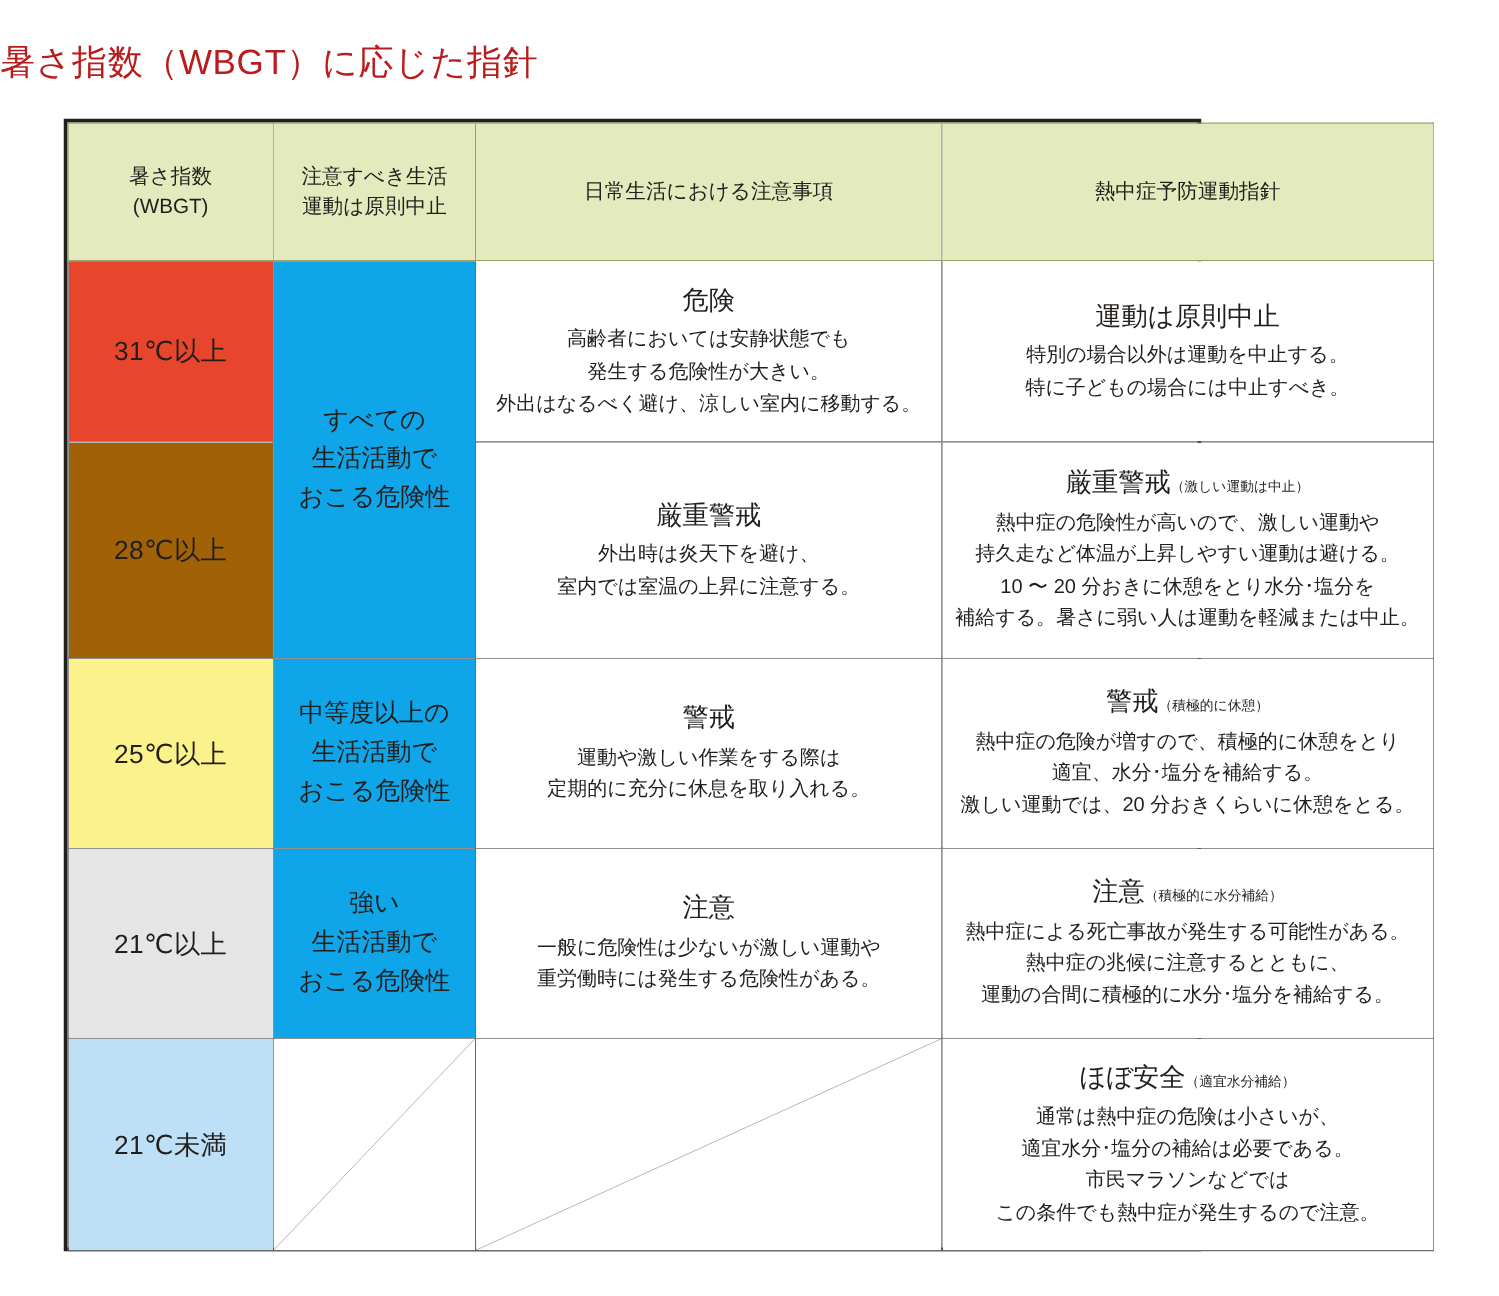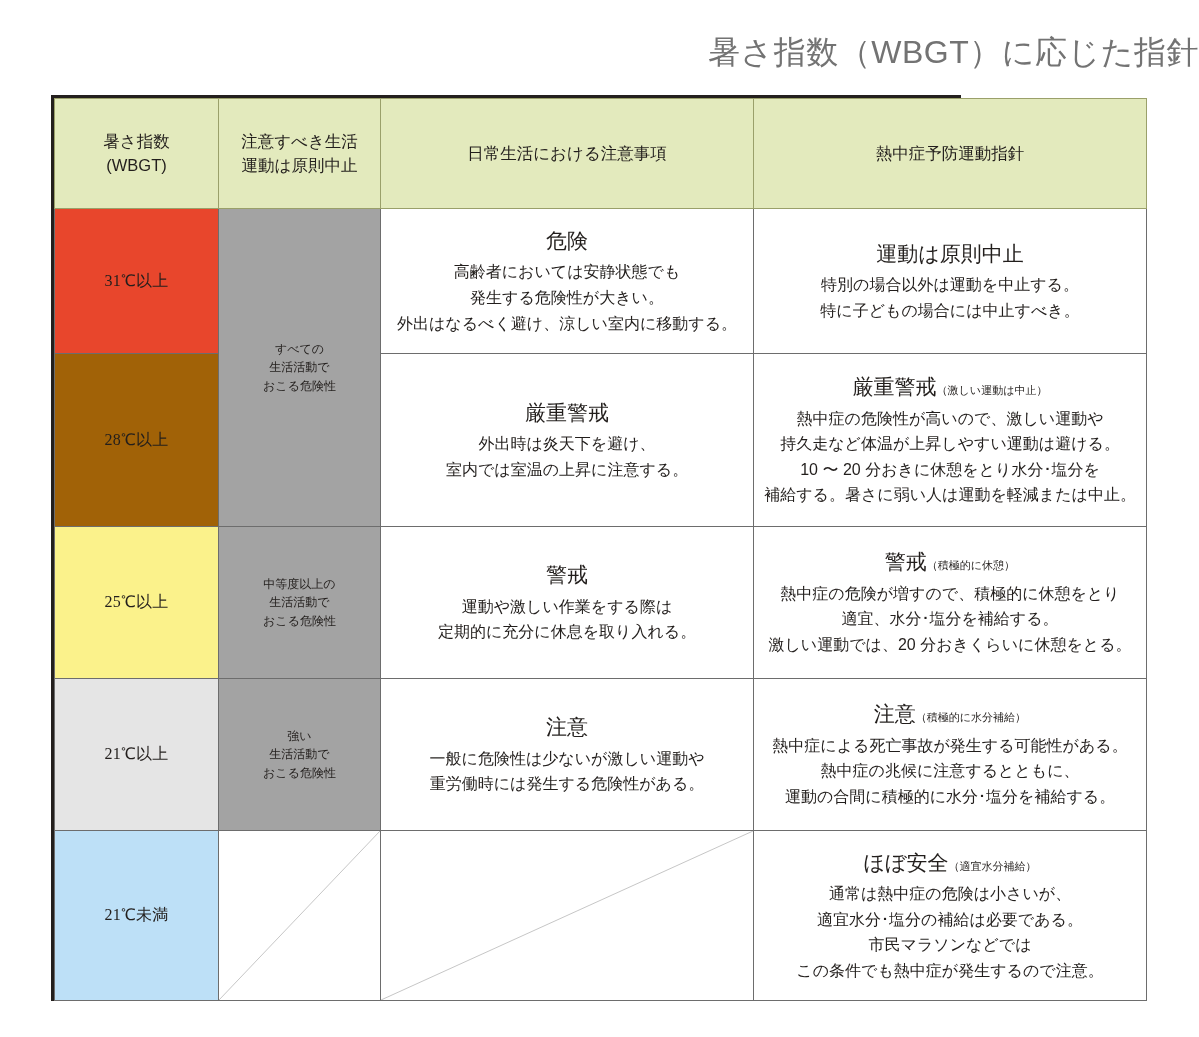--- a/index.html
+++ b/index.html
@@ -14,25 +14,25 @@
     color: #221e1c;
     overflow: hidden;
   }
   #page {
     position: relative;
     width: 1199px;
     height: 1037px;
     background: #ffffff;
   }
   #page-title {
-    text-align: right;
-    font-size: 32px;
+    text-align: left;
+    font-size: 28px;
     font-weight: 500;
     letter-spacing: 0.5px;
-    color: #737373;
+    color: #b91c1c;
     margin: 0;
     padding: 33px 0 0 0;
     line-height: 1.2;
   }
   #wbgt-table-wrap {
     position: absolute;
     left: 51px;
     top: 95px;
     width: 910px;
     height: 906px;
@@ -61,29 +61,28 @@
     line-height: 1.45;
     font-weight: 500;
     height: 110px;
   }
   col.c1 { width: 164px; }
   col.c2 { width: 162px; }
   col.c3 { width: 373px; }
   col.c4 { width: 393px; }
 
   td.temp {
-    font-size: 16px;
+    font-size: 21px;
     font-weight: 500;
     letter-spacing: 0.3px;
-    font-family: Liberation Serif, serif;
   }
   td.risk {
-    font-size: 12px;
+    font-size: 20px;
     line-height: 1.55;
-    background: #a3a3a3;
+    background: #0ea5e9;
   }
   td.body {
     background: #ffffff;
   }
   .cell-head {
     font-size: 21px;
     font-weight: 500;
     line-height: 1.45;
     margin-bottom: 3px;
     white-space: nowrap;

